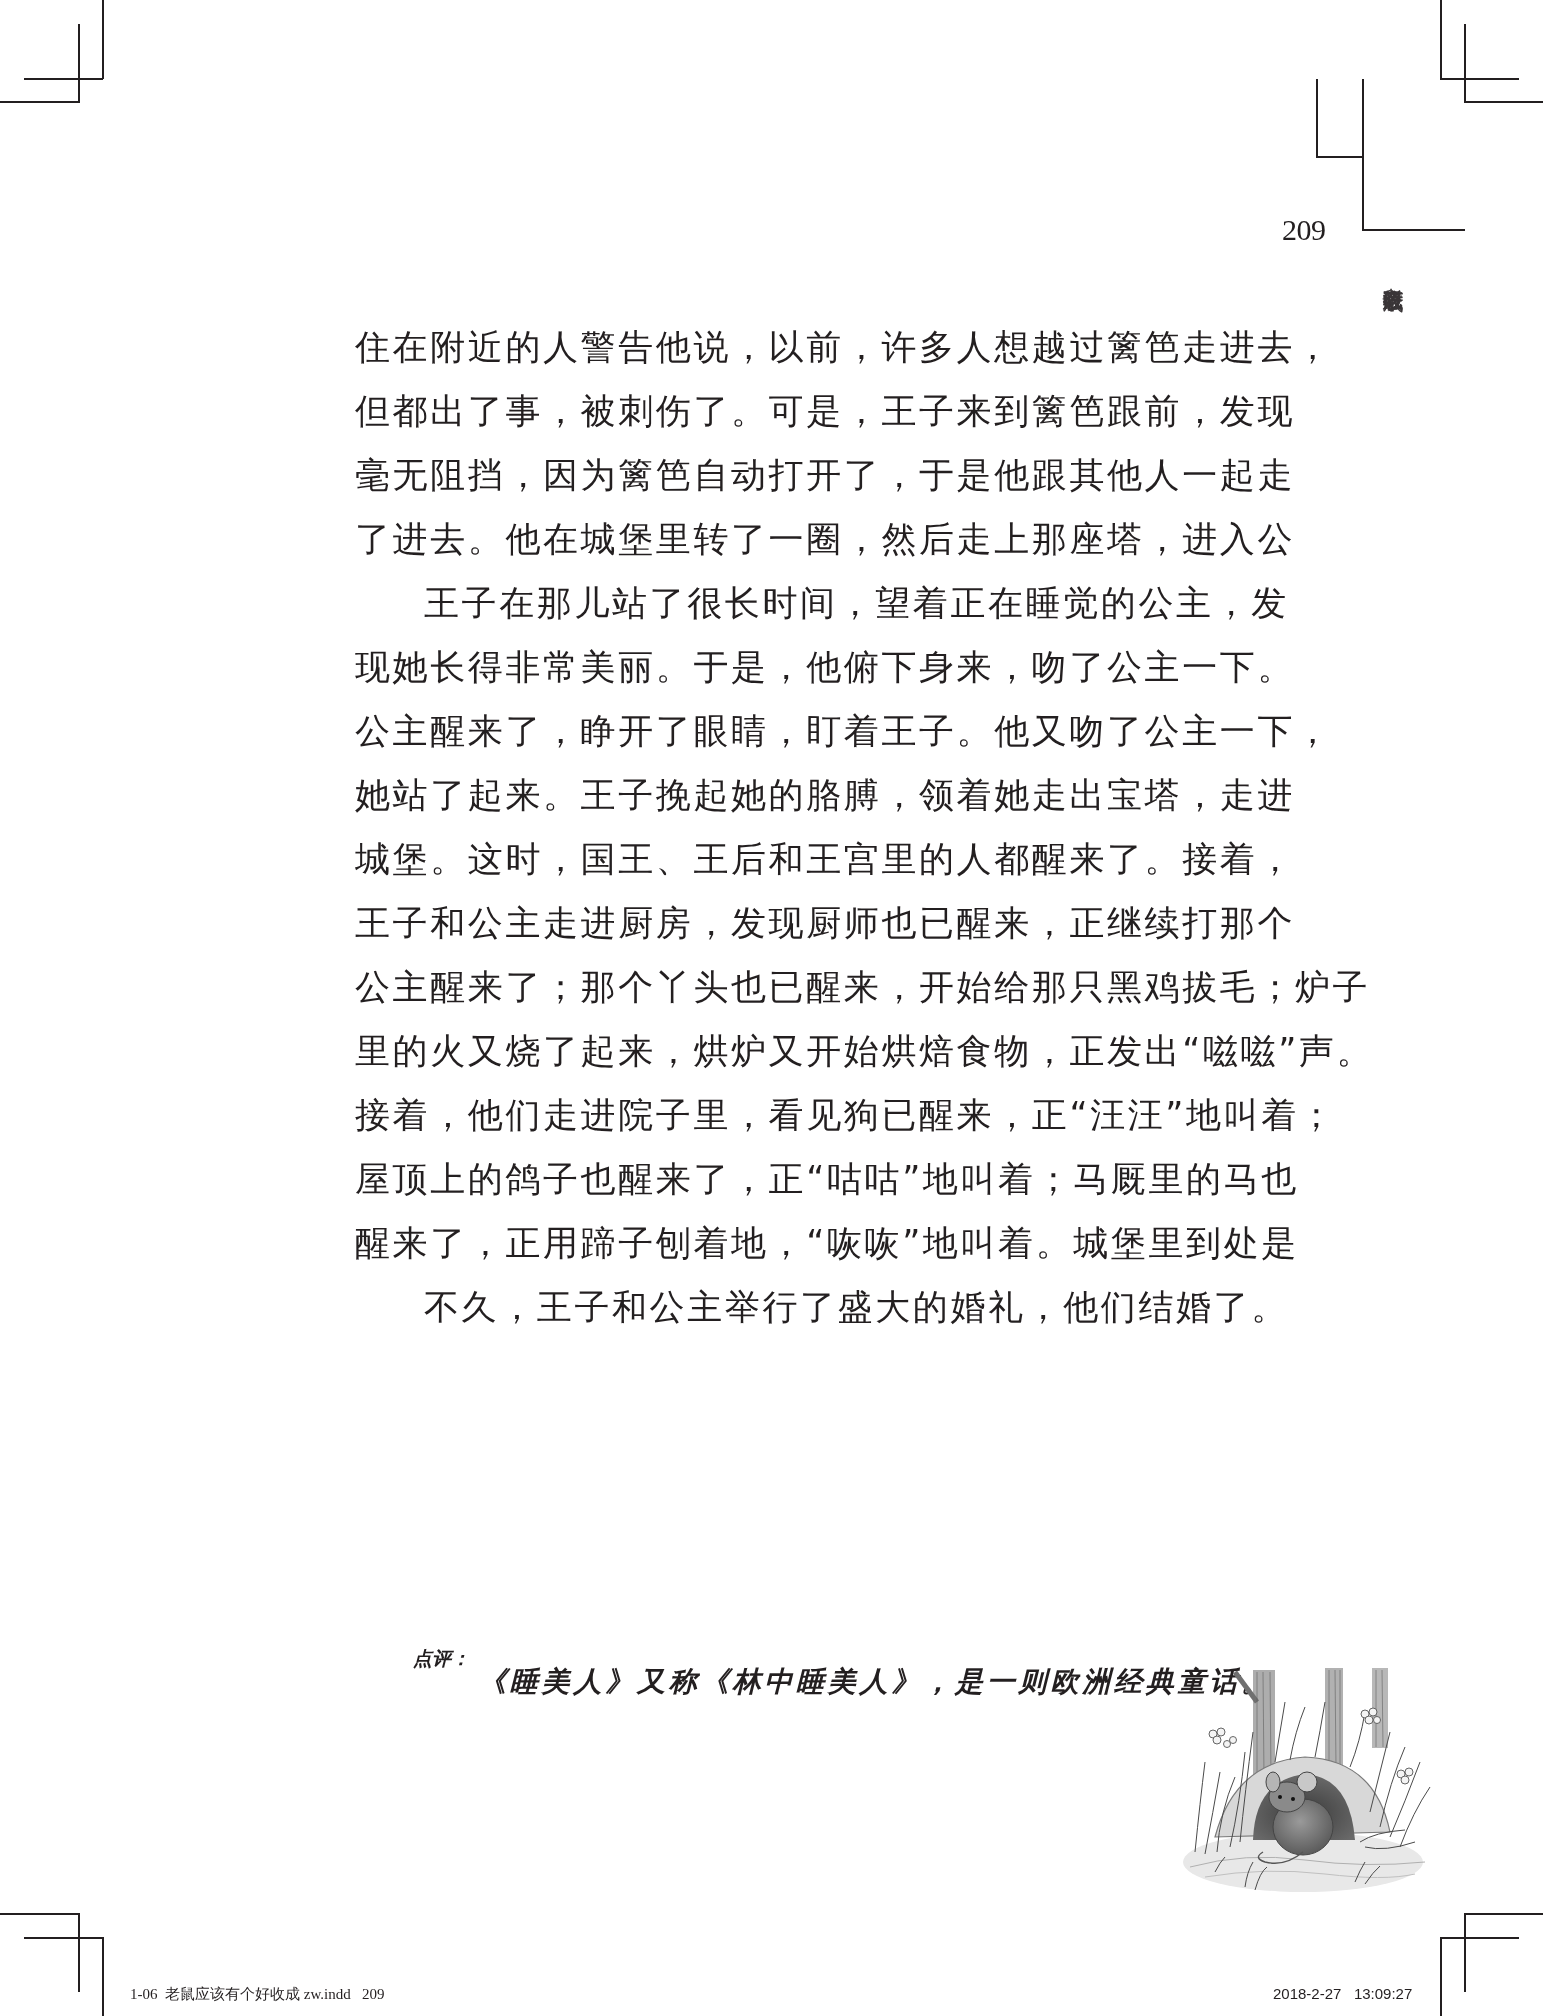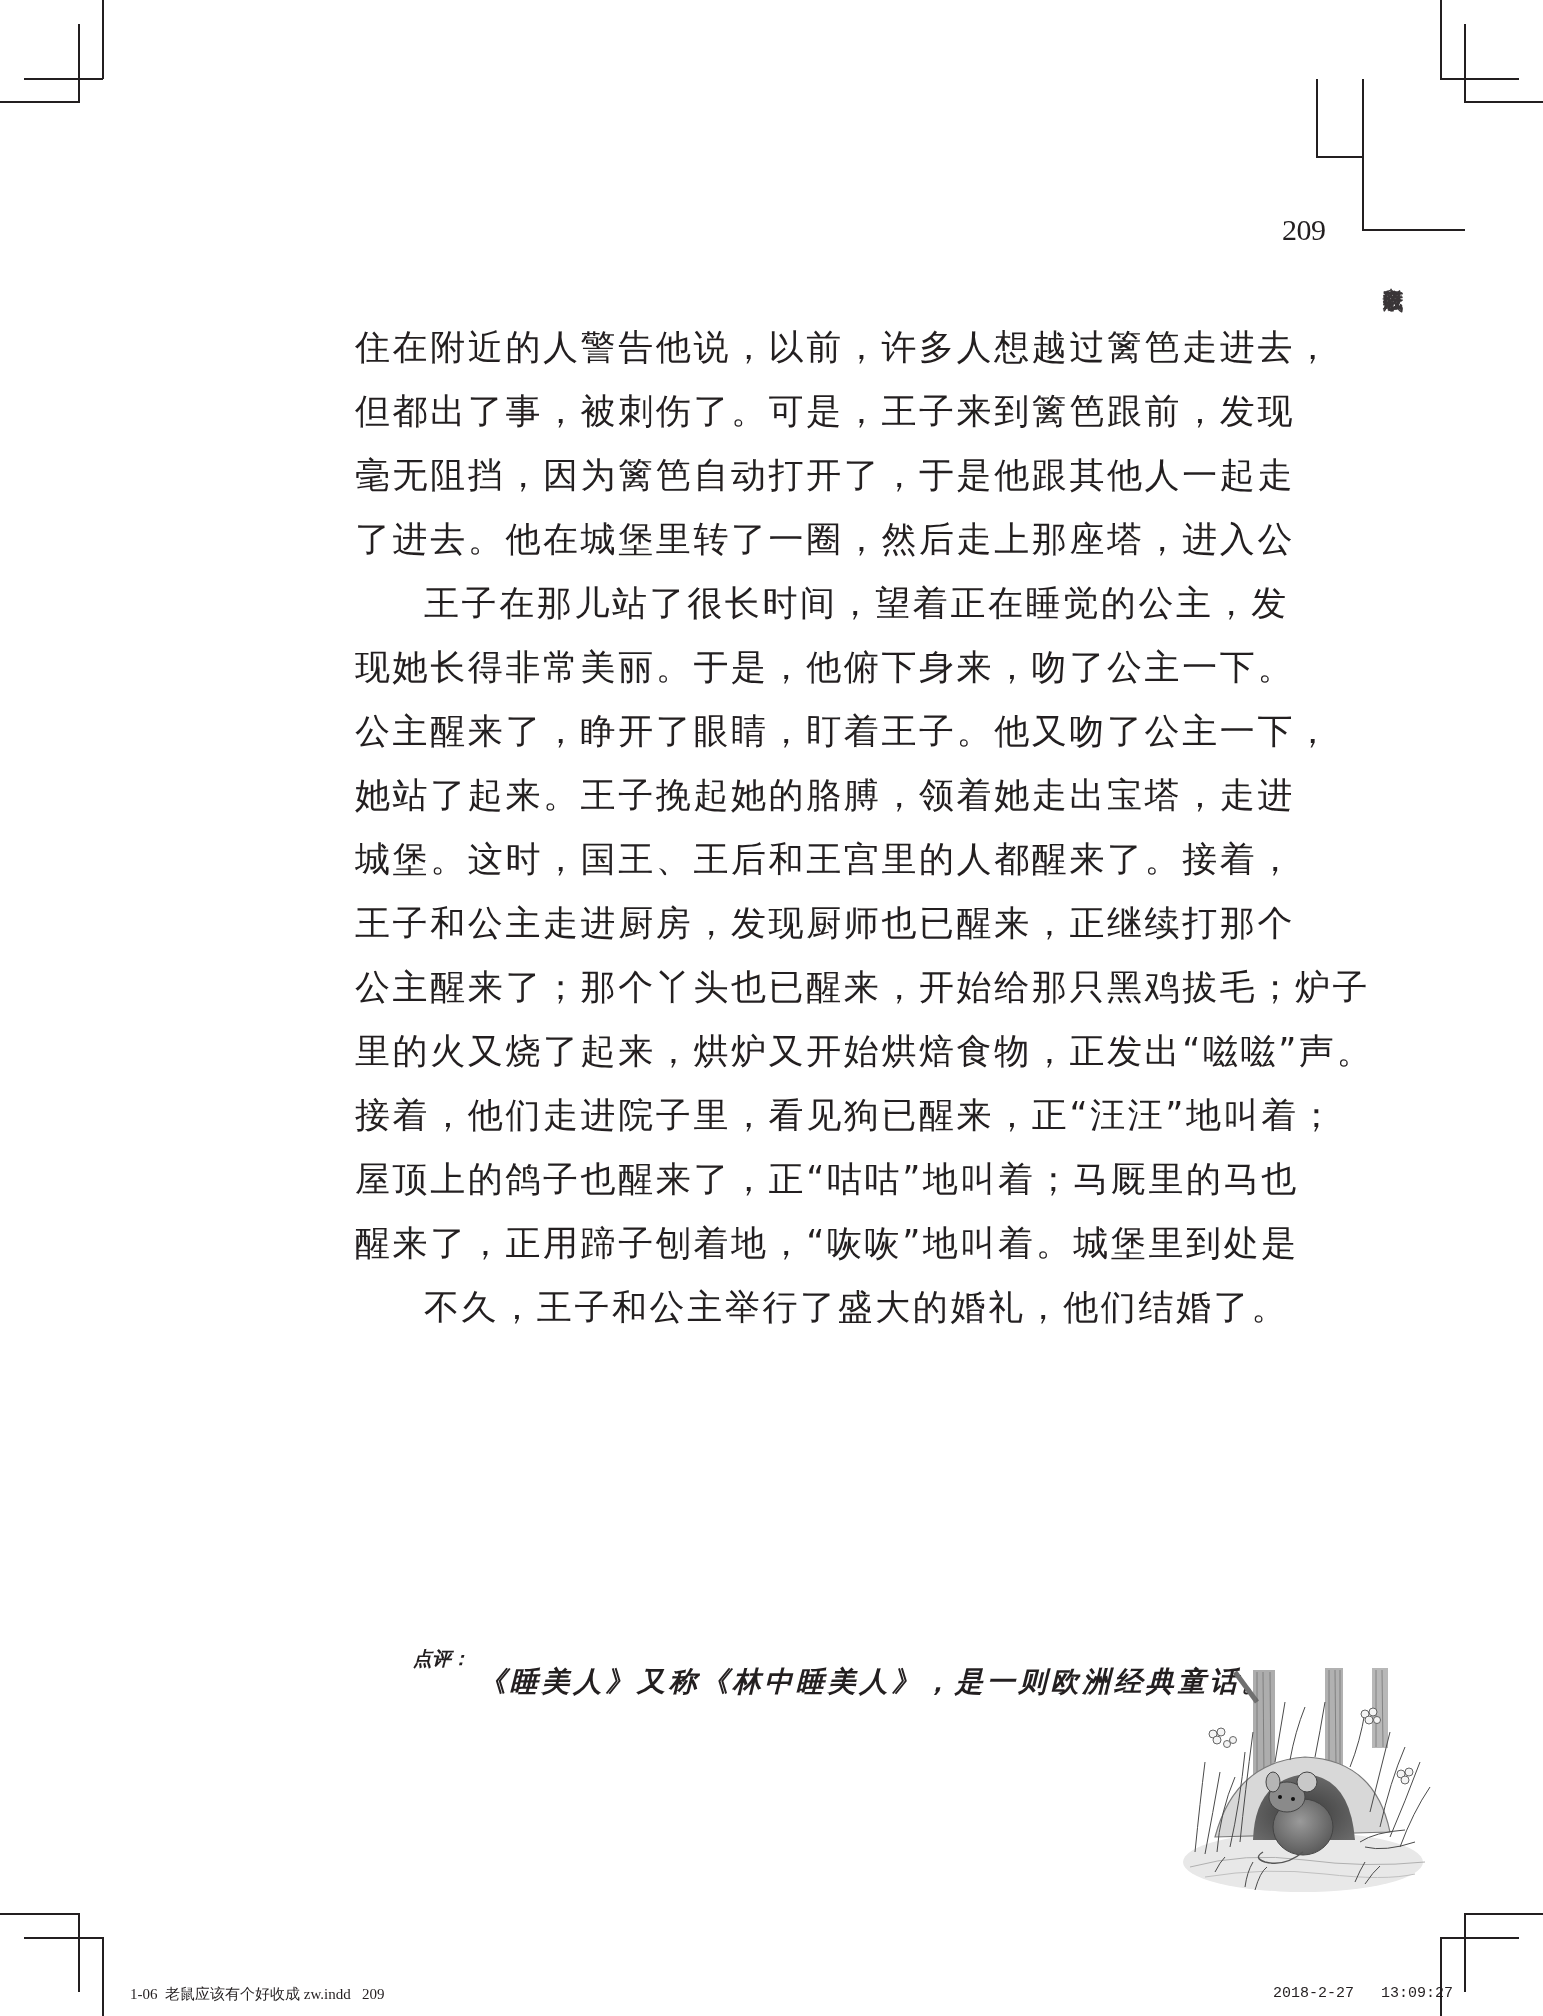--- a/index.html
+++ b/index.html
@@ -47,21 +47,21 @@
     position: absolute; left: 1175px; top: 1662px; width: 262px; height: 240px;
   }
 
   .slug-left {
     position: absolute; left: 130px; top: 1984px;
     font-family: "Liberation Serif", "DejaVu Serif", serif;
     font-size: 15px; line-height: 20px; color: #231f20; white-space: pre;
   }
   .slug-right {
     position: absolute; left: 1273px; top: 1984px;
-    font-family: Liberation Mono, monospace;
+    font-family: Liberation Sans, sans-serif;
     font-size: 15px; line-height: 20px; color: #231f20; white-space: pre;
   }
 </style>
 </head>
 <body>
 
 <div class="line v" style="left:102px;top:0;height:79px;"></div>
 <div class="line h" style="left:24px;top:78px;width:79px;"></div>
 <div class="line v" style="left:78px;top:24px;height:79px;"></div>
 <div class="line h" style="left:0;top:101px;width:79px;"></div>

